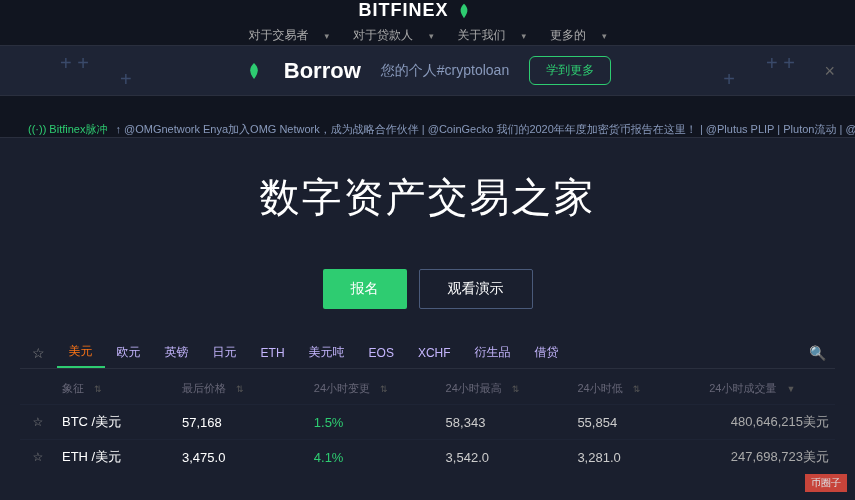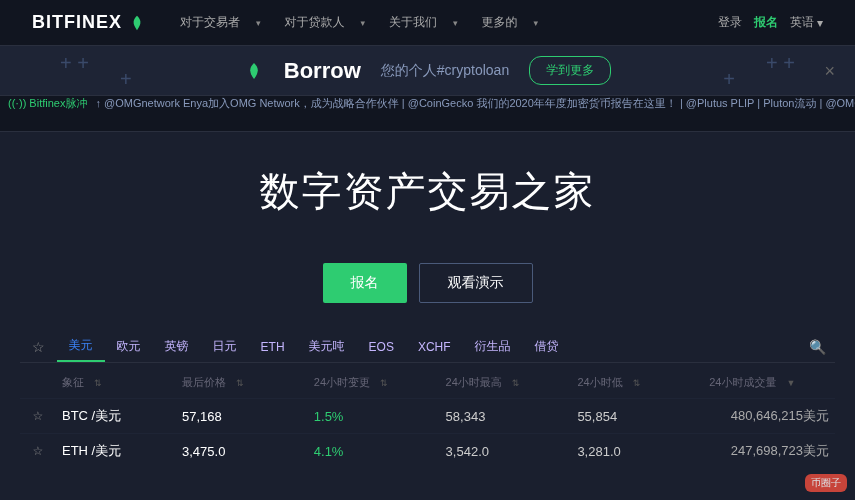--- a/index.html
+++ b/index.html
@@ -11,22 +11,23 @@
       color: #fff;
       overflow: hidden;
     }
 
     
     .header {
       background: #111520;
       display: flex;
       align-items: center;
       height: 46px;
-      padding: 0 32px;
+      padding: 0 16px;
       border-bottom: 1px solid #2a2f3e;
+      flex-direction: column;
     }
     .logo {
       display: flex;
       align-items: center;
       gap: 6px;
       margin-right: 24px;
     }
     .logo-text {
       font-size: 18px;
       font-weight: 700;
@@ -120,41 +121,41 @@
       font-size: 14px;
       color: #8899bb;
     }
     .banner-cta {
       background: transparent;
       border: 1px solid #2ecc71;
       color: #2ecc71;
       padding: 5px 16px;
       font-size: 12px;
       cursor: pointer;
-      border-radius: 12px;
+      border-radius: 6px;
     }
     .banner-close {
       position: absolute;
       right: 20px;
       top: 50%;
       transform: translateY(-50%);
       color: #666;
       font-size: 18px;
       cursor: pointer;
     }
 
     
     .ticker {
       background: #111520;
-      height: 36px;
-      display: flex;
-      align-items: flex-start;
+      height: 42px;
+      display: flex;
+      align-items: flex-end;
       overflow: hidden;
       border-bottom: 1px solid #2a2f3e;
-      padding: 0 8px;
+      padding: 0 28px;
       gap: 0;
     }
     .ticker-pulse {
       color: #2ecc71;
       font-size: 11px;
       margin-right: 8px;
       white-space: nowrap;
     }
     .ticker-text {
       font-size: 11px;
@@ -225,21 +226,21 @@
       cursor: pointer;
     }
     .market-tab {
       font-size: 12px;
       padding: 6px 12px;
       color: #c4b5fd;
       cursor: pointer;
       white-space: nowrap;
     }
     .market-tab.active {
-      color: #3b82f6;
+      color: #f97316;
       border-bottom: 2px solid #2ecc71;
     }
     .search-tab {
       margin-left: auto;
       color: #888;
       font-size: 14px;
       padding: 6px 8px;
       cursor: pointer;
     }
 
@@ -289,21 +290,21 @@
 
     
     .watermark {
       position: absolute;
       bottom: 8px;
       right: 8px;
       background: #e74c3c;
       color: #fff;
       font-size: 10px;
       padding: 2px 6px;
-      border-radius: 6px;
+      border-radius: 0;
       opacity: 0.85;
       text-align: center;
     }
   </style>
 </head>
 <body>
 
 <div class="header">
   <div class="logo">
     <span class="logo-text">BITFINEX</span>

